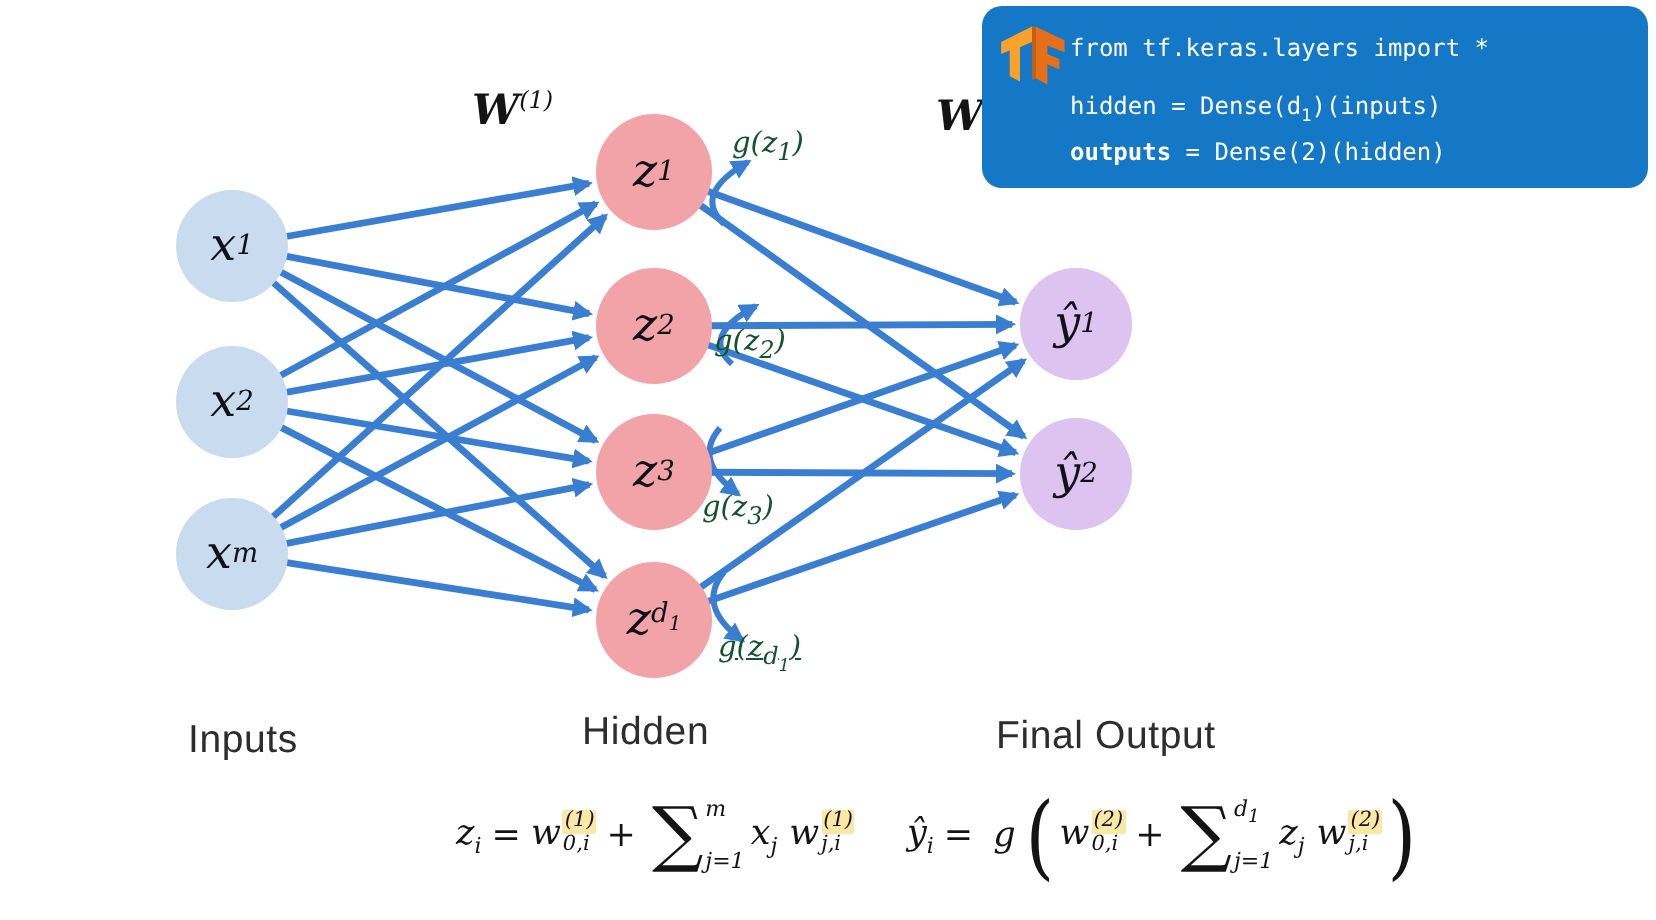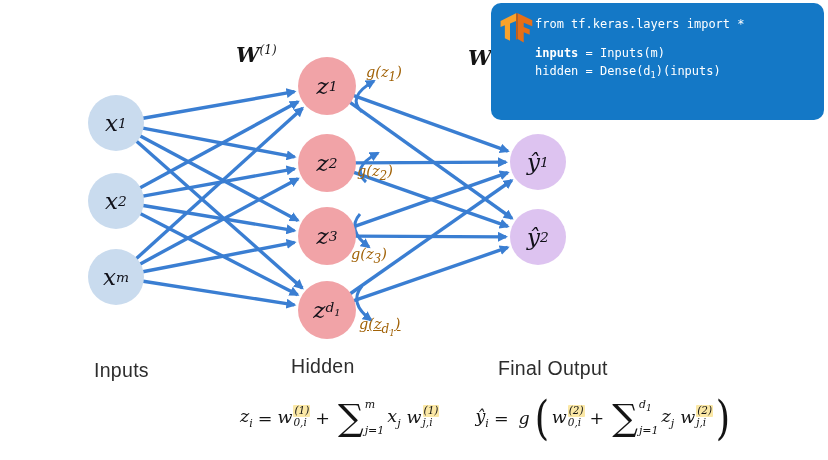--- a/index.html
+++ b/index.html
@@ -13,38 +13,38 @@
   .node sub{font-size:60%;line-height:0;}
   .canvas sub sub{font-size:72%;}
 
   
   .w-label{position:absolute;font-family:"DejaVu Serif",serif;font-style:italic;font-weight:bold;
            font-size:21px;color:#141414;margin-left:40px;}
   .w-label sup{font-size:12px;font-weight:normal;}
 
   
   .act-label{position:absolute;font-family:"DejaVu Serif",serif;font-style:italic;
-             font-size:14.5px;color:#a16207;white-space:nowrap;}
+             font-size:14.5px;color:#14532d;white-space:nowrap;}
 
   
   .layer-label{position:absolute;font-size:19.5px;color:#2d2d2d;letter-spacing:.3px;
                font-family:"Liberation Sans",sans-serif;}
 
   
-  .codebox{position:absolute;left:491px;top:3px;width:333px;height:117px;border-radius:10px;
+  .codebox{position:absolute;left:491px;top:3px;width:333px;height:91px;border-radius:10px;
            color:#ffffff;font-family:"DejaVu Sans Mono",monospace;font-size:12px;}
   .tf-logo{position:absolute;left:7px;top:5px;}
   .code-header{position:absolute;left:44px;top:14px;white-space:pre;}
   .code-lines{position:absolute;left:44px;top:42px;line-height:17.5px;white-space:pre;}
   .codebox b{font-weight:bold;}
   .codebox sub{font-size:8.5px;}
 
   
   .formula-row{position:absolute;left:228px;top:388px;height:60px;display:flex;align-items:center;
-               gap:36px;font-family:"DejaVu Serif",serif;font-style:italic;font-size:17.5px;color:#141414;margin-left:12px;}
+               gap:26px;font-family:"DejaVu Serif",serif;font-style:italic;font-size:17.5px;color:#141414;}
   .formula{display:flex;align-items:center;}
   .f-op{font-style:normal;margin:0 5px;}
   .f-g{font-style:italic;margin:0 2px 0 5px;}
   .f-var sub{font-size:11px;}
   .f-wvar{display:inline-flex;align-items:center;transform:translateY(-1px);}
   .f-stack{display:inline-flex;flex-direction:column;align-items:flex-start;line-height:1.1;
            font-size:10.5px;margin-left:1px;}
   .f-stack .hl{padding:0 1px;border-radius:1px;}
   .f-sum{display:inline-flex;align-items:center;margin:0 3px;}
   .f-sigma{font-size:36px;font-style:normal;line-height:.8;}
@@ -142,21 +142,21 @@
   <div class="layer-label" style="left:291px;top:355px;">Hidden</div>
   <div class="layer-label" style="left:498px;top:357px;">Final Output</div>
 
   <div class="codebox" id="codebox" style="background: rgb(20, 120, 198);">
     <svg class="tf-logo" width="36" height="38" viewBox="0 0 42 42">
       <polygon points="3,14 21,5 21,14 14,17 14,37 8,34 8,19 3,21" fill="#f9a22b"></polygon>
       <polygon points="23,5 40,13 40,20 30,16 30,21 37,24 37,30 30,27 30,39 23,35" fill="#e66f17"></polygon>
       <polygon points="21,5 23,5 23,35 21,36" fill="#c95d12"></polygon>
     </svg>
     <div class="code-header" id="code-header"><span>from tf.keras.layers import *</span></div>
-    <div class="code-lines" id="code-lines"><div><b>inputs</b><span> = Inputs(m)</span></div><div><span>hidden = Dense(d</span><sub>1</sub><span>)(inputs)</span></div></div>
+    <div class="code-lines" id="code-lines"><div><span>hidden = Dense(d</span><sub>1</sub><span>)(inputs)</span></div><div><b>outputs</b><span> = Dense(2)(hidden)</span></div></div>
   </div>
 
   <div class="formula-row" id="formula-row">
       <div class="formula">
         <span class="f-var">z<sub>i</sub></span>
         <span class="f-op">=</span>
         <span class="f-wvar">
           <span>w</span>
           <span class="f-stack">
             <span class="hl" style="background: rgb(251, 232, 166);">(1)</span>

